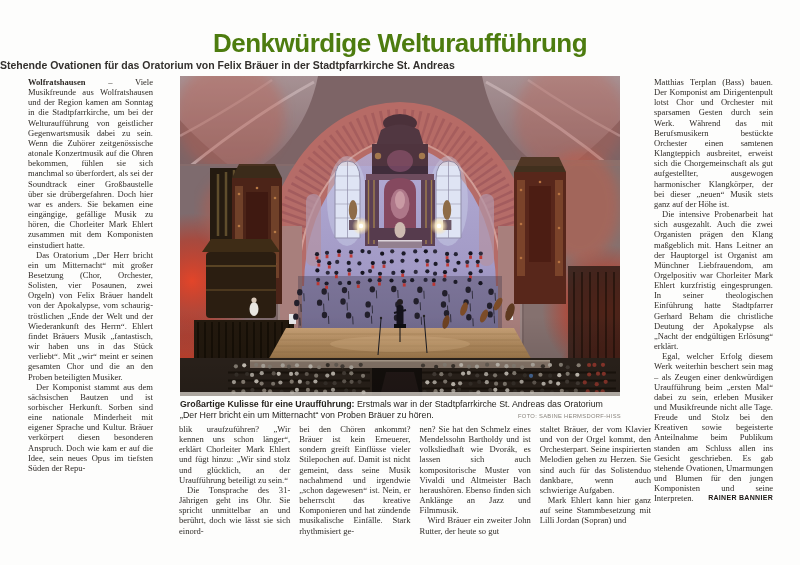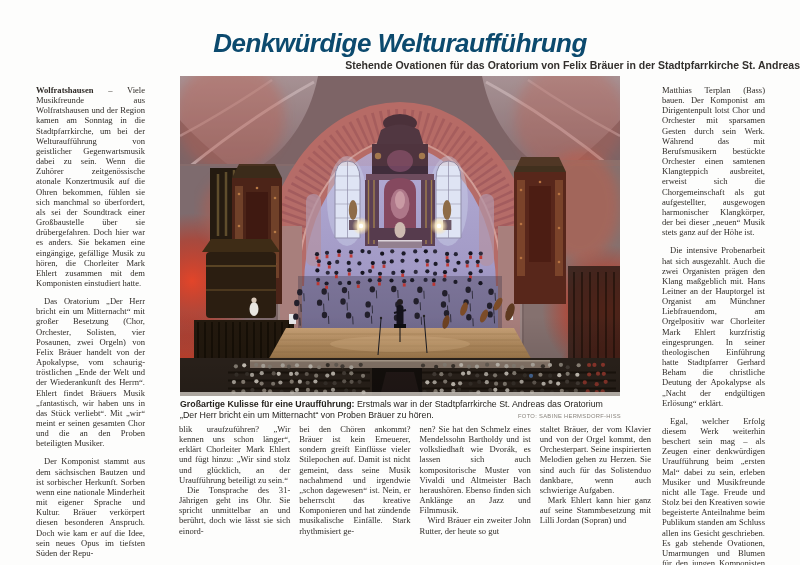--- a/index.html
+++ b/index.html
@@ -1,26 +1,26 @@
 <!DOCTYPE html>
 <html lang="de"><head>
 <meta charset="utf-8">
 <style>
   html,body{margin:0;padding:0;background:#ffffff;}
   .page{position:relative;width:800px;height:565px;background:#fdfdfc;overflow:hidden;
         font-family:"Liberation Serif","DejaVu Serif",serif;color:#2f2b27;}
   .headline{position:absolute;left:0;right:0;top:29px;text-align:center;
         font-family:"Liberation Sans","DejaVu Sans",sans-serif;font-weight:bold;
-        font-size:26px;line-height:28px;color:#0c4a6e;letter-spacing:-0.5px;margin:0;font-style:italic;}
-  .subheadline{position:absolute;left:0;right:0;top:59px;text-align:right;
+        font-size:26px;line-height:28px;color:#4d7c0f;letter-spacing:-0.5px;margin:0;}
+  .subheadline{position:absolute;left:0;right:0;top:59px;text-align:left;
         font-family:"Liberation Sans","DejaVu Sans",sans-serif;font-weight:bold;
         font-size:10.5px;line-height:12px;color:#33302d;margin:0;}
   .col{position:absolute;font-size:8.55px;line-height:10.15px;text-align:justify;
         text-justify:inter-word;}
-  .col p{margin:8px;}
+  .col p{margin:0;}
   .col p.indent{text-indent:8px;}
   .col-left{left:28px;top:77px;width:125px;}
   .col-right{left:654px;top:77px;width:119px;}
   .bottom-cols{position:absolute;left:179px;top:424px;width:472px;display:flex;gap:9px;}
   .bottom-cols .bcol{flex:1;font-size:8.55px;line-height:10.15px;text-align:justify;}
   .bottom-cols .bcol p{margin:0;}
   .bottom-cols .bcol p.indent{text-indent:8px;}
   .photo{position:absolute;left:180px;top:76px;width:440px;height:320px;background:#756368;}
   .photo svg{display:block;}
   .caption{position:absolute;left:180px;top:399px;width:441px;
@@ -37,21 +37,21 @@
 <body>
 
 <div class="page">
 
   <h1 class="headline">Denkwürdige Welturaufführung</h1>
   <h2 class="subheadline">Stehende Ovationen für das Oratorium von Felix Bräuer in der Stadtpfarrkirche St. Andreas</h2>
 
   <div class="col col-left">
     <p><b>Wolfratshausen</b><span> – Viele Musikfreunde aus Wolfratshausen und der Region kamen am Sonntag in die Stadtpfarrkirche, um bei der Welturaufführung von geistlicher Gegenwartsmusik dabei zu sein. Wenn die Zuhörer zeitgenössische atonale Konzertmusik auf die Ohren bekommen, fühlen sie sich manchmal so überfordert, als sei der Soundtrack einer Großbaustelle über sie drübergefahren. Doch hier war es anders. Sie bekamen eine eingängige, gefällige Musik zu hören, die Chorleiter Mark Ehlert zusammen mit dem Komponisten einstudiert hatte.</span></p>
     <p class="indent">Das Oratorium „Der Herr bricht ein um Mitternacht“ mit großer Besetzung (Chor, Orchester, Solisten, vier Posaunen, zwei Orgeln) von Felix Bräuer handelt von der Apokalypse, vom schaurig-tröstlichen „Ende der Welt und der Wiederankunft des Herrn“. Ehlert findet Bräuers Musik „fantastisch, wir haben uns in das Stück verliebt“. Mit „wir“ meint er seinen gesamten Chor und die an den Proben beteiligten Musiker.</p>
-    <p class="indent">Der Komponist stammt aus dem sächsischen Bautzen und ist sorbischer Herkunft. Sorben wenn eine nationale Minderheit mit eigener Sprache und Kultur. Bräuer verkörpert diesen besonderen Anspruch. Doch wie kam er auf die Idee, sein neues Opus im tiefsten Süden der Repu-</p>
+    <p class="indent">Der Komponist stammt aus dem sächsischen Bautzen und ist sorbischer Herkunft. Sorben sind eine nationale Minderheit mit eigener Sprache und Kultur. Bräuer verkörpert diesen besonderen Anspruch. Doch wie kam er auf die Idee, sein neues Opus im tiefsten Süden der Repu-</p>
   </div>
 
   <div class="photo">
     <svg id="photo-svg" width="440" height="320" viewBox="0 0 440 320">
       <defs>
         <linearGradient id="gVault" x1="0" y1="0" x2="0" y2="1">
           <stop offset="0" stop-color="#a4979c"></stop>
             <stop offset="1" stop-color="#7d6c72"></stop>
         </linearGradient>
         <linearGradient id="gLav" x1="0" y1="0" x2="0" y2="1">

